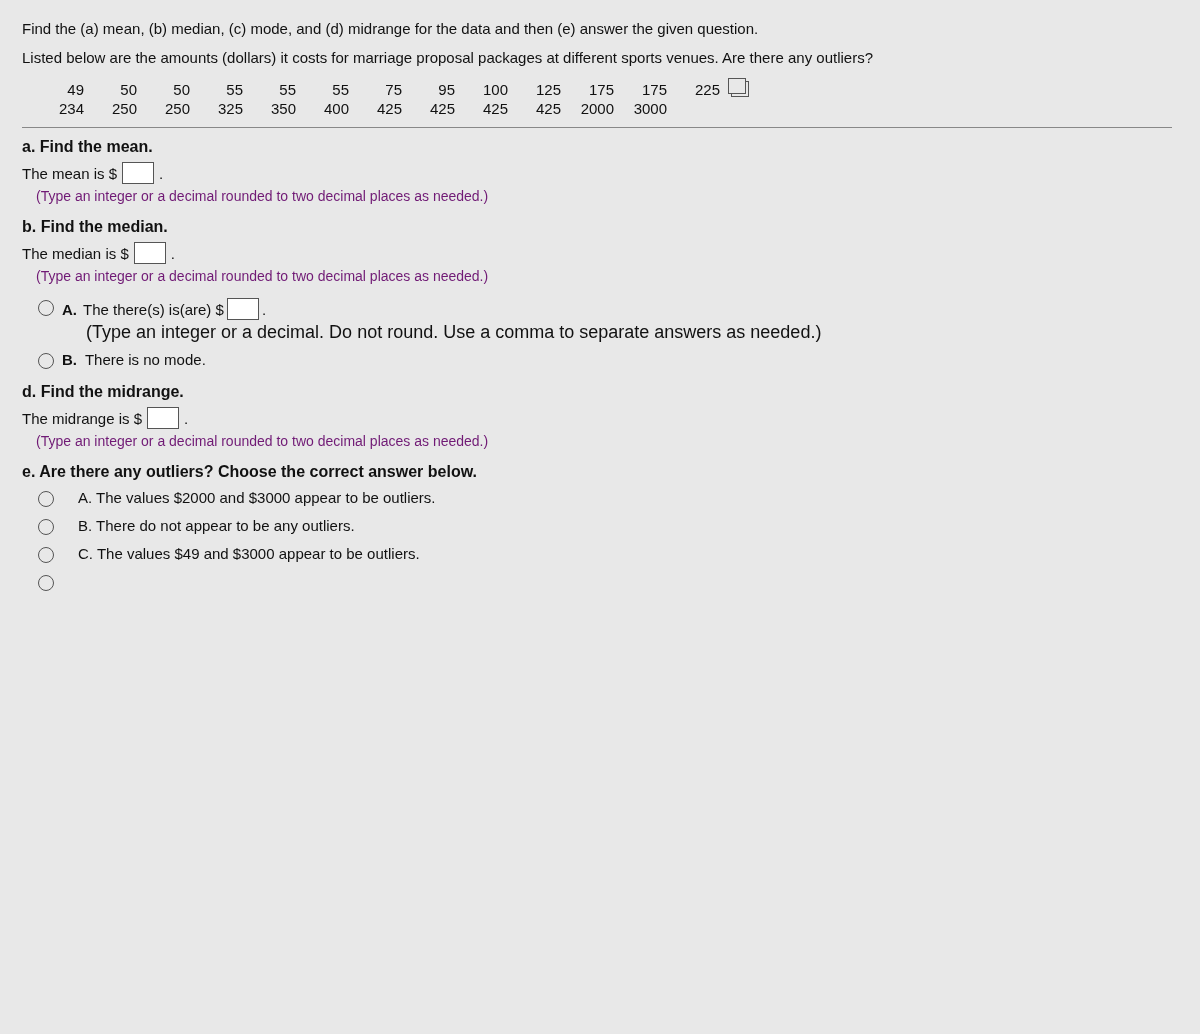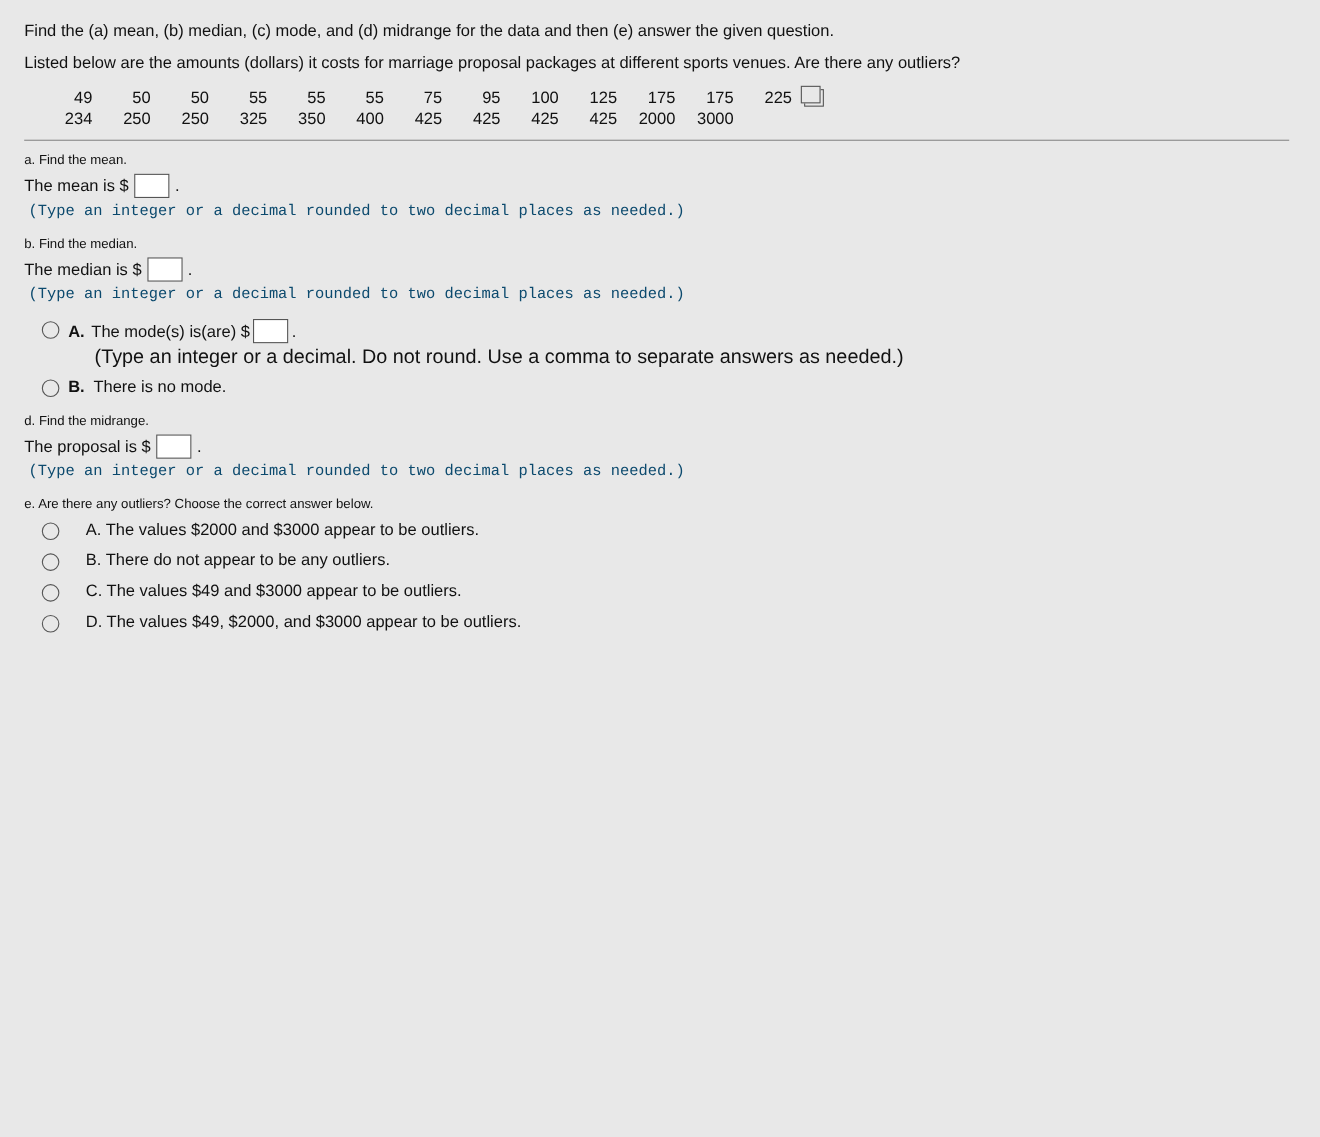--- a/index.html
+++ b/index.html
@@ -62,22 +62,22 @@
     }
     .divider {
       border: none;
       border-top: 1.5px solid #888;
       margin: 10px 0;
     }
     .section {
       margin-bottom: 14px;
     }
     .section-title {
-      font-size: 12px;
-      font-weight: normal;
+      font-size: 16px;
+      font-weight: bold;
       color: #111;
       margin-bottom: 6px;
     }
     .answer-line {
       display: flex;
       align-items: center;
       flex-wrap: wrap;
       font-size: 15px;
       color: #111;
       margin-bottom: 4px;
@@ -87,24 +87,23 @@
       display: inline-block;
       width: 32px;
       height: 22px;
       border: 1.5px solid #555;
       background: #fff;
       vertical-align: middle;
       margin: 0 1px;
     }
     .hint-text {
       font-size: 14px;
-      color: #0c4a6e;
-      margin-left: 4px;
+      color: #701a75;
+      margin-left: 14px;
       margin-bottom: 8px;
-      font-family: Liberation Mono, monospace;
     }
     .radio-group {
       margin: 8px 0 6px 16px;
     }
     .radio-option {
       display: flex;
       align-items: flex-start;
       margin-bottom: 8px;
       font-size: 15px;
       color: #111;
@@ -229,41 +228,41 @@
     <p class="hint-text">(Type an integer or a decimal rounded to two decimal places as needed.)</p>
   </div>
 
   <div class="section">
     <div class="radio-group">
       <div class="radio-option">
         <div class="radio-circle"></div>
         <div class="option-content">
           <div class="mode-answer-line">
             <span class="option-label">A.</span>
-            <span>The mode(s) is(are) $</span>
+            <span>The there(s) is(are) $</span>
             <span class="answer-box"></span>
             <span>.</span>
           </div>
           <p class="sub-hint">(Type an integer or a decimal. Do not round. Use a comma to separate answers as needed.)</p>
         </div>
       </div>
       <div class="radio-option">
         <div class="radio-circle"></div>
         <div class="option-content">
           <span class="option-label">B.</span>
           <span>There is no mode.</span>
         </div>
       </div>
     </div>
   </div>
 
   <div class="section">
     <p class="section-title">d. Find the midrange.</p>
     <div class="answer-line">
-      <span>The proposal is $</span>
+      <span>The midrange is $</span>
       <span class="answer-box"></span>
       <span>.</span>
     </div>
     <p class="hint-text">(Type an integer or a decimal rounded to two decimal places as needed.)</p>
   </div>
 
   <div class="section">
     <p class="section-title">e. Are there any outliers? Choose the correct answer below.</p>
     <div class="outlier-options">
       <div class="outlier-option">
@@ -282,21 +281,17 @@
       </div>
       <div class="outlier-option">
         <div class="radio-circle"></div>
         <div>
           <span class="option-label">C.</span>
           <span>The values $49 and $3000 appear to be outliers.</span>
         </div>
       </div>
       <div class="outlier-option">
         <div class="radio-circle"></div>
-        <div>
-          <span class="option-label">D.</span>
-          <span>The values $49, $2000, and $3000 appear to be outliers.</span>
-        </div>
       </div>
     </div>
   </div>
 
 </div>
 
 </body></html>

